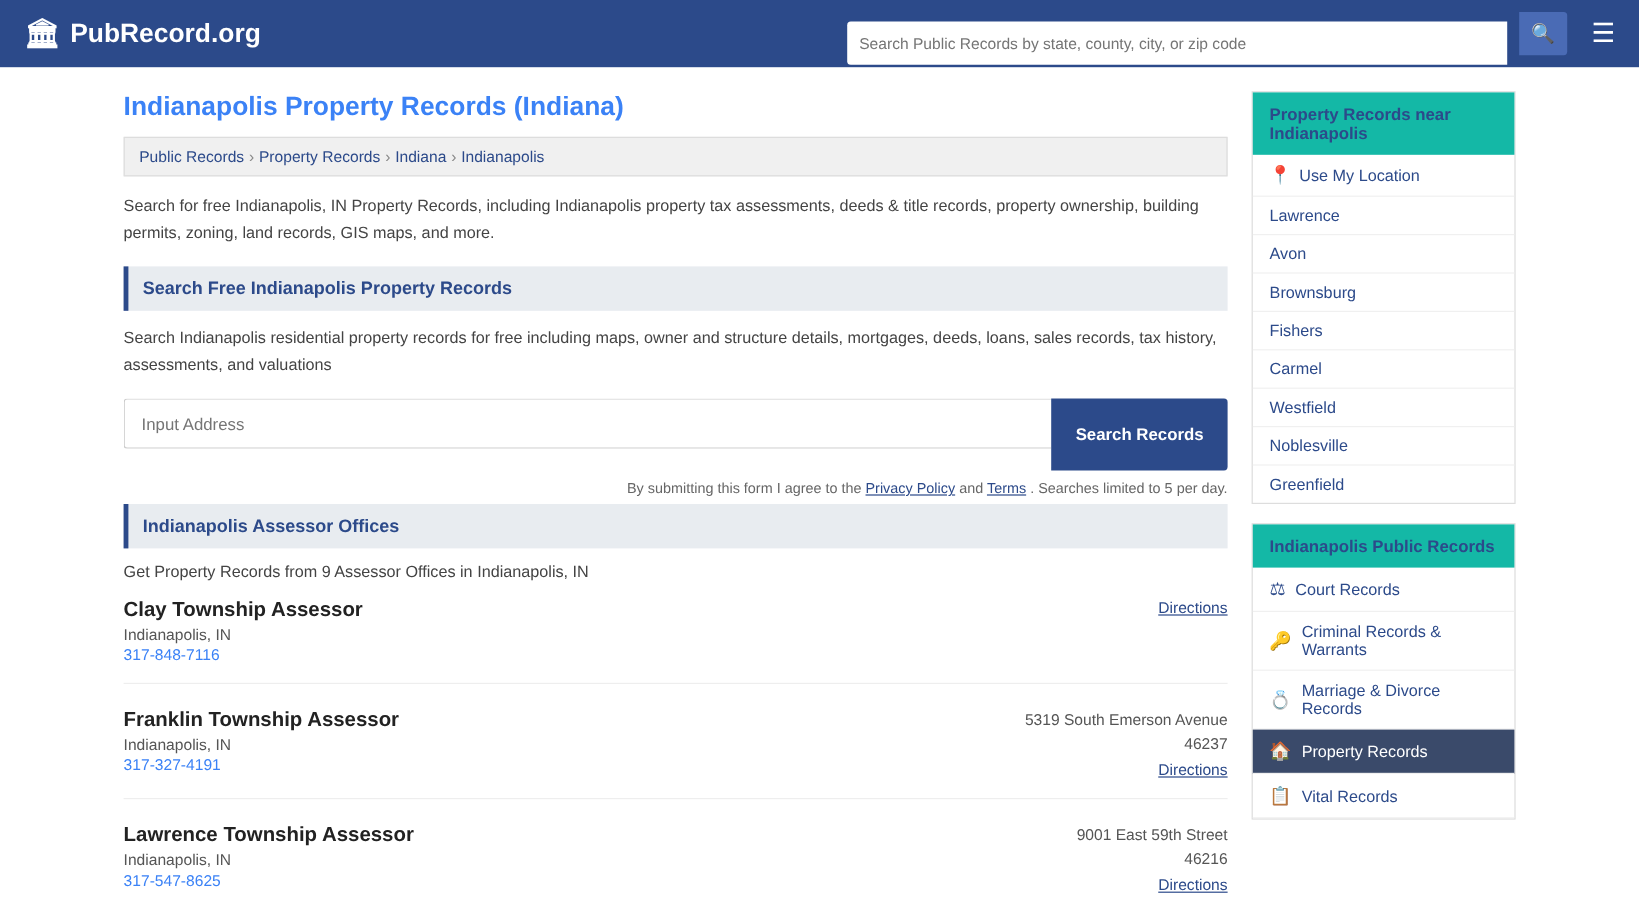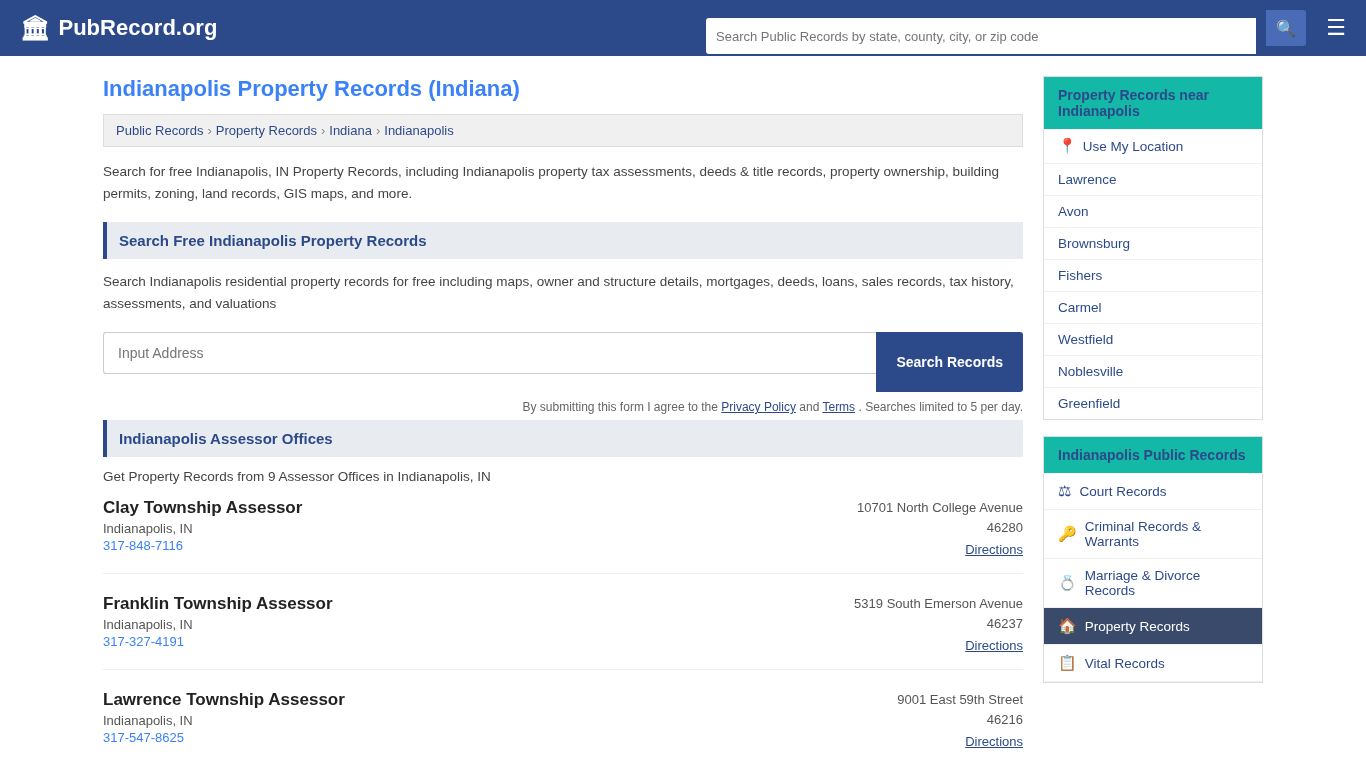--- a/index.html
+++ b/index.html
@@ -305,21 +305,20 @@
       <p class="assessor-desc">Get Property Records from 9 Assessor Offices in Indianapolis, IN</p>
 
       <div id="assessor-list">
           <div class="assessor-entry">
       <div class="assessor-left">
         <div class="assessor-name">Clay Township Assessor</div>
         <div class="assessor-city">Indianapolis, IN</div>
         <div class="assessor-phone">317-848-7116</div>
       </div>
       <div class="assessor-right">
-        <div class="assessor-address">10701 North College Avenue<br>46280</div>
         <a class="directions-link" href="#">Directions</a>
       </div>
     </div>
           <div class="assessor-entry">
       <div class="assessor-left">
         <div class="assessor-name">Franklin Township Assessor</div>
         <div class="assessor-city">Indianapolis, IN</div>
         <div class="assessor-phone">317-327-4191</div>
       </div>
       <div class="assessor-right">

